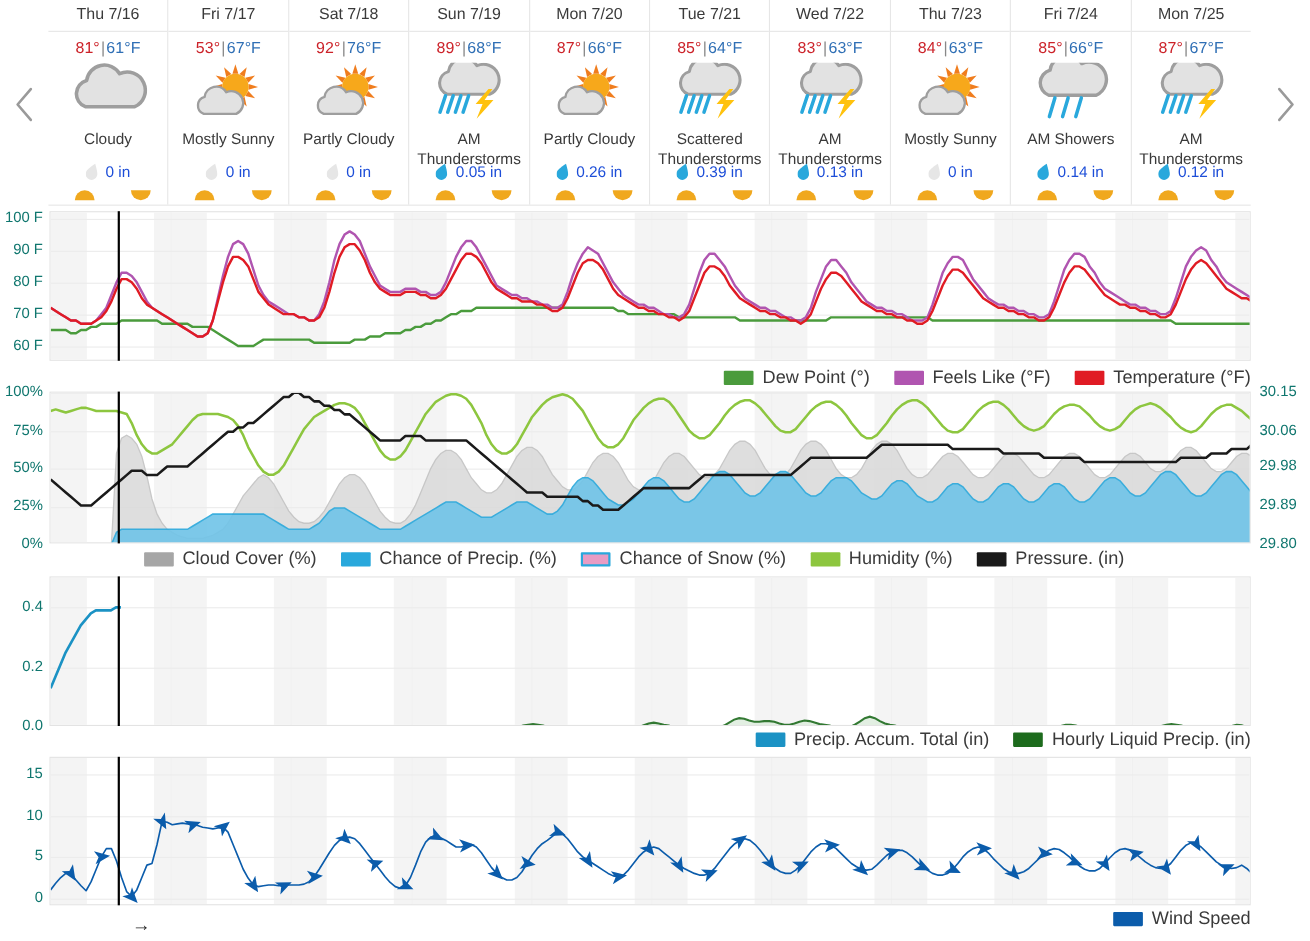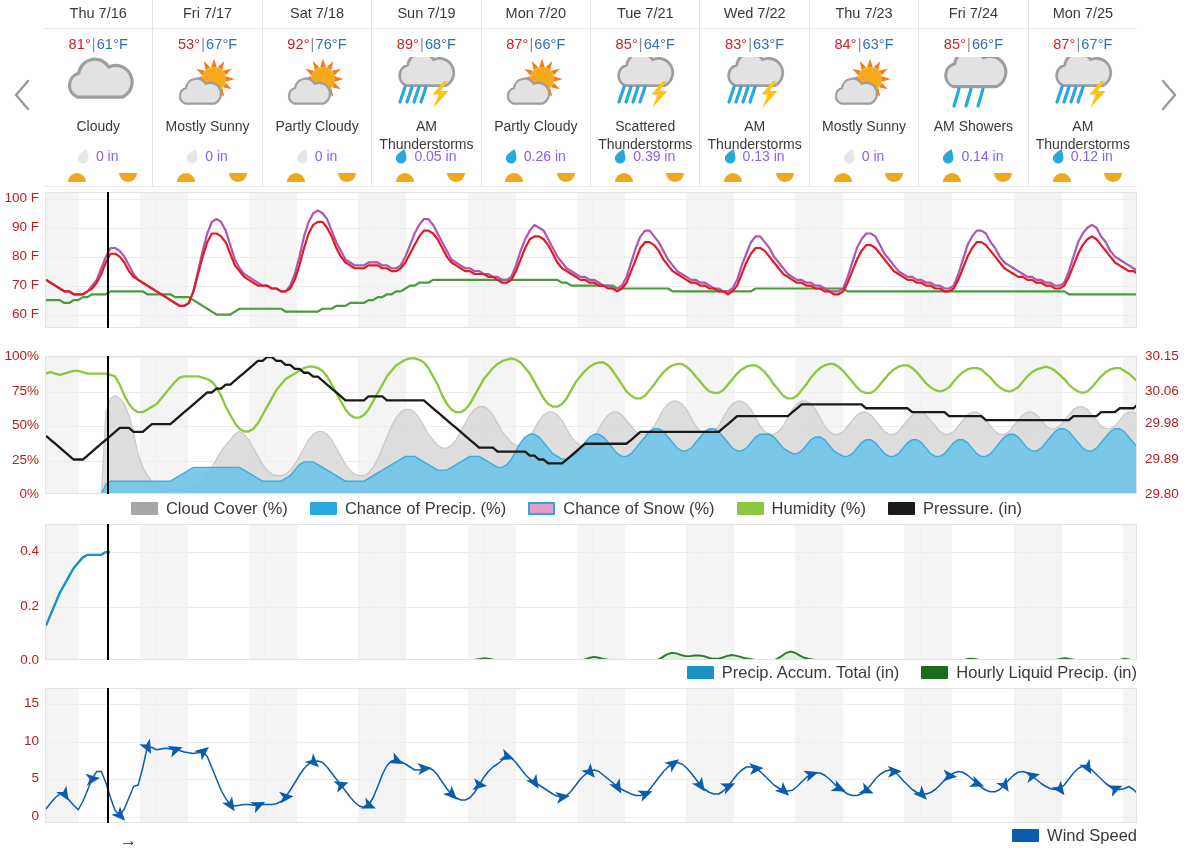--- a/index.html
+++ b/index.html
@@ -44,21 +44,21 @@
   .t-sep { color: #888; padding: 0 1px; }
   .t-lo { color: #2f6fb5; }
   .day-icon { height: 56px; margin-top: 5px; display: flex; align-items: center; justify-content: center; }
   .day-phrase {
     font-size: 14px; color: #3a3a3a; text-align: center; line-height: 18px;
     margin-top: 4px; padding: 0 2px;
   }
   .day-precip {
     position: absolute; bottom: 22px; left: 0; width: 100%;
     display: flex; align-items: center; justify-content: center; gap: 6px;
-    font-size: 14px; color: #8b5cf6;
+    font-size: 14px; color: #1d4ed8;
   }
   .sun-row {
     position: absolute; bottom: 2px; left: 0; width: 100%; height: 16px;
   }
   .sun-mark { position: absolute; width: 18px; height: 9px; }
   .sun-rise { left: 22%; bottom: 2px; background: #f0a81e; border-radius: 9px 9px 0 0; }
   .sun-set  { right: 14%; bottom: 2px; background: #f0a81e; border-radius: 0 0 9px 9px; }
 
   
   .chart-block { position: absolute; left: 0; }
@@ -67,21 +67,21 @@
     border: 1px solid #e3e3e3; overflow: hidden;
   }
   .bands { position: absolute; inset: 0; }
   .band-night { position: absolute; top: 0; bottom: 0; background: #f4f4f4; }
   .gridline { position: absolute; left: 0; right: 0; height: 1px; background: #ececec; }
   .daysep { position: absolute; top: 0; bottom: 0; width: 1px; background: #f0f0f0; }
   .nowline {
     position: absolute; width: 2px; background: #000; left: 107px;
   }
   .axis-label {
-    position: absolute; font-size: 13.5px; color: #b91c1c;
+    position: absolute; font-size: 13.5px; color: #0f766e;
     text-align: right; line-height: 1; white-space: nowrap;
   }
   .axis-label.right { text-align: left; }
   svg.series { position: absolute; left: 0; top: 0; display: block; }
 
   
   .legend {
     position: absolute; display: flex; align-items: center;
     justify-content: flex-end; gap: 22px; height: 24px;
   }
@@ -467,20 +467,34 @@
           <path d="M0.00 86.81 L4.61 89.70 L9.22 92.60 L13.82 95.49 L18.43 98.38 L23.04 98.38 L27.65 101.28 L32.25 101.28 L36.86 101.28 L41.47 98.38 L46.08 92.60 L50.68 86.81 L55.29 75.23 L59.90 63.66 L64.51 54.98 L69.11 54.98 L73.72 57.87 L78.33 63.66 L82.94 72.34 L87.54 81.02 L92.15 86.81 L96.76 89.70 L101.37 92.60 L105.97 95.49 L110.58 98.38 L115.19 101.28 L119.80 104.17 L124.41 107.06 L129.01 109.96 L133.62 112.85 L138.23 112.85 L142.84 109.96 L147.44 98.38 L152.05 78.13 L156.66 57.87 L161.27 40.51 L165.87 28.94 L170.48 26.04 L175.09 28.94 L179.70 37.62 L184.30 52.09 L188.91 66.55 L193.52 75.23 L198.13 81.02 L202.73 83.91 L207.34 86.81 L211.95 89.70 L216.56 92.60 L221.16 92.60 L225.77 95.49 L230.38 95.49 L234.99 98.38 L239.59 98.38 L244.20 92.60 L248.81 81.02 L253.42 63.66 L258.03 43.40 L262.63 28.94 L267.24 20.26 L271.85 17.36 L276.46 20.26 L281.06 26.04 L285.67 37.62 L290.28 49.19 L294.89 57.87 L299.49 66.55 L304.10 69.45 L308.71 72.34 L313.32 72.34 L317.92 72.34 L322.53 69.45 L327.14 69.45 L331.75 69.45 L336.35 72.34 L340.96 72.34 L345.57 75.23 L350.18 75.23 L354.78 72.34 L359.39 63.66 L364.00 52.09 L368.61 40.51 L373.22 31.83 L377.82 26.04 L382.43 26.04 L387.04 31.83 L391.65 40.51 L396.25 49.19 L400.86 57.87 L405.47 66.55 L410.08 69.45 L414.68 72.34 L419.29 75.23 L423.90 75.23 L428.51 78.13 L433.11 78.13 L437.72 81.02 L442.33 81.02 L446.94 83.91 L451.54 83.91 L456.15 86.81 L460.76 86.81 L465.37 83.91 L469.97 72.34 L474.58 57.87 L479.19 46.30 L483.80 37.62 L488.41 31.83 L493.01 34.72 L497.62 37.62 L502.23 46.30 L506.84 54.98 L511.44 63.66 L516.05 69.45 L520.66 75.23 L525.27 78.13 L529.87 81.02 L534.48 83.91 L539.09 83.91 L543.70 86.81 L548.30 86.81 L552.91 89.70 L557.52 92.60 L562.13 92.60 L566.73 95.49 L571.34 95.49 L575.95 92.60 L580.56 83.91 L585.16 69.45 L589.77 54.98 L594.38 43.40 L598.99 37.62 L603.59 37.62 L608.20 43.40 L612.81 49.19 L617.42 57.87 L622.03 66.55 L626.63 72.34 L631.24 78.13 L635.85 81.02 L640.46 83.91 L645.06 86.81 L649.67 86.81 L654.28 89.70 L658.89 89.70 L663.49 92.60 L668.10 95.49 L672.71 95.49 L677.32 98.38 L681.92 98.38 L686.53 95.49 L691.14 86.81 L695.75 72.34 L700.35 60.77 L704.96 49.19 L709.57 43.40 L714.18 43.40 L718.78 49.19 L723.39 54.98 L728.00 63.66 L732.61 69.45 L737.22 75.23 L741.82 81.02 L746.43 83.91 L751.04 86.81 L755.65 86.81 L760.25 89.70 L764.86 89.70 L769.47 92.60 L774.08 92.60 L778.68 95.49 L783.29 98.38 L787.90 98.38 L792.51 98.38 L797.11 95.49 L801.72 83.91 L806.33 69.45 L810.94 54.98 L815.54 46.30 L820.15 40.51 L824.76 40.51 L829.37 43.40 L833.97 52.09 L838.58 60.77 L843.19 66.55 L847.80 72.34 L852.41 78.13 L857.01 81.02 L861.62 83.91 L866.23 83.91 L870.84 86.81 L875.44 86.81 L880.05 89.70 L884.66 89.70 L889.27 92.60 L893.87 92.60 L898.48 95.49 L903.09 95.49 L907.70 92.60 L912.30 81.02 L916.91 66.55 L921.52 52.09 L926.13 43.40 L930.73 37.62 L935.34 37.62 L939.95 40.51 L944.56 49.19 L949.16 54.98 L953.77 63.66 L958.38 69.45 L962.99 72.34 L967.59 75.23 L972.20 78.13 L976.81 81.02 L981.42 83.91 L986.03 83.91 L990.63 86.81 L995.24 86.81 L999.85 89.70 L1004.46 89.70 L1009.06 92.60 L1013.67 92.60 L1018.28 89.70 L1022.89 78.13 L1027.49 63.66 L1032.10 49.19 L1036.71 40.51 L1041.32 34.72 L1045.92 31.83 L1050.53 34.72 L1055.14 43.40 L1059.75 49.19 L1064.35 57.87 L1068.96 63.66 L1073.57 66.55 L1078.18 69.45 L1082.78 72.34 L1087.39 75.23 L1092.00 78.13 " fill="none" stroke="#b055b0" stroke-width="2.2" stroke-linejoin="round"></path>
           <path d="M0.00 86.81 L4.61 89.70 L9.22 92.60 L13.82 95.49 L18.43 98.38 L23.04 98.38 L27.65 101.28 L32.25 101.28 L36.86 101.28 L41.47 98.38 L46.08 95.49 L50.68 89.70 L55.29 81.02 L59.90 69.45 L64.51 60.77 L69.11 60.77 L73.72 63.66 L78.33 69.45 L82.94 78.13 L87.54 83.91 L92.15 86.81 L96.76 89.70 L101.37 92.60 L105.97 95.49 L110.58 98.38 L115.19 101.28 L119.80 104.17 L124.41 107.06 L129.01 109.96 L133.62 112.85 L138.23 112.85 L142.84 109.96 L147.44 98.38 L152.05 81.02 L156.66 63.66 L161.27 49.19 L165.87 40.51 L170.48 40.51 L175.09 43.40 L179.70 49.19 L184.30 60.77 L188.91 72.34 L193.52 78.13 L198.13 83.91 L202.73 86.81 L207.34 89.70 L211.95 92.60 L216.56 92.60 L221.16 92.60 L225.77 95.49 L230.38 95.49 L234.99 98.38 L239.59 98.38 L244.20 95.49 L248.81 86.81 L253.42 72.34 L258.03 54.98 L262.63 40.51 L267.24 31.83 L271.85 28.94 L276.46 28.94 L281.06 34.72 L285.67 43.40 L290.28 54.98 L294.89 63.66 L299.49 69.45 L304.10 72.34 L308.71 75.23 L313.32 75.23 L317.92 75.23 L322.53 72.34 L327.14 72.34 L331.75 72.34 L336.35 75.23 L340.96 75.23 L345.57 78.13 L350.18 78.13 L354.78 75.23 L359.39 69.45 L364.00 60.77 L368.61 52.09 L373.22 43.40 L377.82 37.62 L382.43 37.62 L387.04 40.51 L391.65 46.30 L396.25 54.98 L400.86 63.66 L405.47 69.45 L410.08 72.34 L414.68 75.23 L419.29 78.13 L423.90 78.13 L428.51 81.02 L433.11 81.02 L437.72 81.02 L442.33 83.91 L446.94 83.91 L451.54 86.81 L456.15 89.70 L460.76 89.70 L465.37 86.81 L469.97 78.13 L474.58 66.55 L479.19 54.98 L483.80 46.30 L488.41 43.40 L493.01 43.40 L497.62 46.30 L502.23 52.09 L506.84 60.77 L511.44 69.45 L516.05 75.23 L520.66 78.13 L525.27 81.02 L529.87 83.91 L534.48 86.81 L539.09 86.81 L543.70 89.70 L548.30 89.70 L552.91 92.60 L557.52 92.60 L562.13 95.49 L566.73 95.49 L571.34 98.38 L575.95 95.49 L580.56 89.70 L585.16 78.13 L589.77 66.55 L594.38 54.98 L598.99 49.19 L603.59 49.19 L608.20 52.09 L612.81 57.87 L617.42 66.55 L622.03 72.34 L626.63 78.13 L631.24 81.02 L635.85 83.91 L640.46 86.81 L645.06 89.70 L649.67 89.70 L654.28 92.60 L658.89 92.60 L663.49 95.49 L668.10 95.49 L672.71 98.38 L677.32 98.38 L681.92 101.28 L686.53 98.38 L691.14 92.60 L695.75 81.02 L700.35 69.45 L704.96 60.77 L709.57 54.98 L714.18 54.98 L718.78 57.87 L723.39 63.66 L728.00 69.45 L732.61 75.23 L737.22 81.02 L741.82 83.91 L746.43 86.81 L751.04 89.70 L755.65 89.70 L760.25 92.60 L764.86 92.60 L769.47 95.49 L774.08 95.49 L778.68 98.38 L783.29 98.38 L787.90 101.28 L792.51 101.28 L797.11 98.38 L801.72 89.70 L806.33 78.13 L810.94 66.55 L815.54 57.87 L820.15 52.09 L824.76 52.09 L829.37 54.98 L833.97 60.77 L838.58 66.55 L843.19 72.34 L847.80 78.13 L852.41 81.02 L857.01 83.91 L861.62 86.81 L866.23 86.81 L870.84 89.70 L875.44 89.70 L880.05 92.60 L884.66 92.60 L889.27 95.49 L893.87 95.49 L898.48 98.38 L903.09 98.38 L907.70 95.49 L912.30 86.81 L916.91 75.23 L921.52 63.66 L926.13 54.98 L930.73 49.19 L935.34 49.19 L939.95 52.09 L944.56 57.87 L949.16 63.66 L953.77 69.45 L958.38 75.23 L962.99 78.13 L967.59 81.02 L972.20 83.91 L976.81 83.91 L981.42 86.81 L986.03 86.81 L990.63 89.70 L995.24 89.70 L999.85 92.60 L1004.46 92.60 L1009.06 95.49 L1013.67 95.49 L1018.28 92.60 L1022.89 83.91 L1027.49 72.34 L1032.10 60.77 L1036.71 52.09 L1041.32 46.30 L1045.92 43.40 L1050.53 46.30 L1055.14 52.09 L1059.75 57.87 L1064.35 63.66 L1068.96 69.45 L1073.57 72.34 L1078.18 75.23 L1082.78 78.13 L1087.39 78.13 L1092.00 81.02 " fill="none" stroke="#e01b24" stroke-width="2.2" stroke-linejoin="round"></path>
         </svg>
       </div>
       <div class="axis-label" style="left: 0px; width: 39px; top: 306.532px;">60 F</div>
       <div class="axis-label" style="left: 0px; width: 39px; top: 277.596px;">70 F</div>
       <div class="axis-label" style="left: 0px; width: 39px; top: 248.66px;">80 F</div>
       <div class="axis-label" style="left: 0px; width: 39px; top: 219.723px;">90 F</div>
       <div class="axis-label" style="left: 0px; width: 39px; top: 190.787px;">100 F</div>
       <div class="nowline" style="top: 192px; height: 136px;"></div>
+      <div class="legend" style="left: 0px; top: 331px; width: 1137px;">
+        <div class="legend-item">
+          <span class="swatch" style="background: rgb(74, 155, 60);"></span>
+          <span class="legend-label">Dew Point (°)</span>
+        </div>
+        <div class="legend-item">
+          <span class="swatch" style="background: rgb(176, 85, 176);"></span>
+          <span class="legend-label">Feels Like (°F)</span>
+        </div>
+        <div class="legend-item">
+          <span class="swatch" style="background: rgb(224, 27, 36);"></span>
+          <span class="legend-label">Temperature (°F)</span>
+        </div>
+      </div>
     </div>
 <div class="chart-block" id="chart-1" style="position: absolute; left: 0px; top: 0px; width: 1191px; height: 855px; pointer-events: none;">
       <div class="plot" style="left: 45px; top: 356px; width: 1092px; height: 138px;">
         <div class="bands">
           <div class="band-night" style="left: 0px; width: 32.76px;"></div>
           <div class="band-night" style="left: 93.912px; width: 15.288px;"></div>
           <div class="band-night" style="left: 109.2px; width: 32.76px;"></div>
           <div class="band-night" style="left: 203.112px; width: 15.288px;"></div>
           <div class="daysep" style="left: 109.2px;"></div>
           <div class="band-night" style="left: 218.4px; width: 32.76px;"></div>

